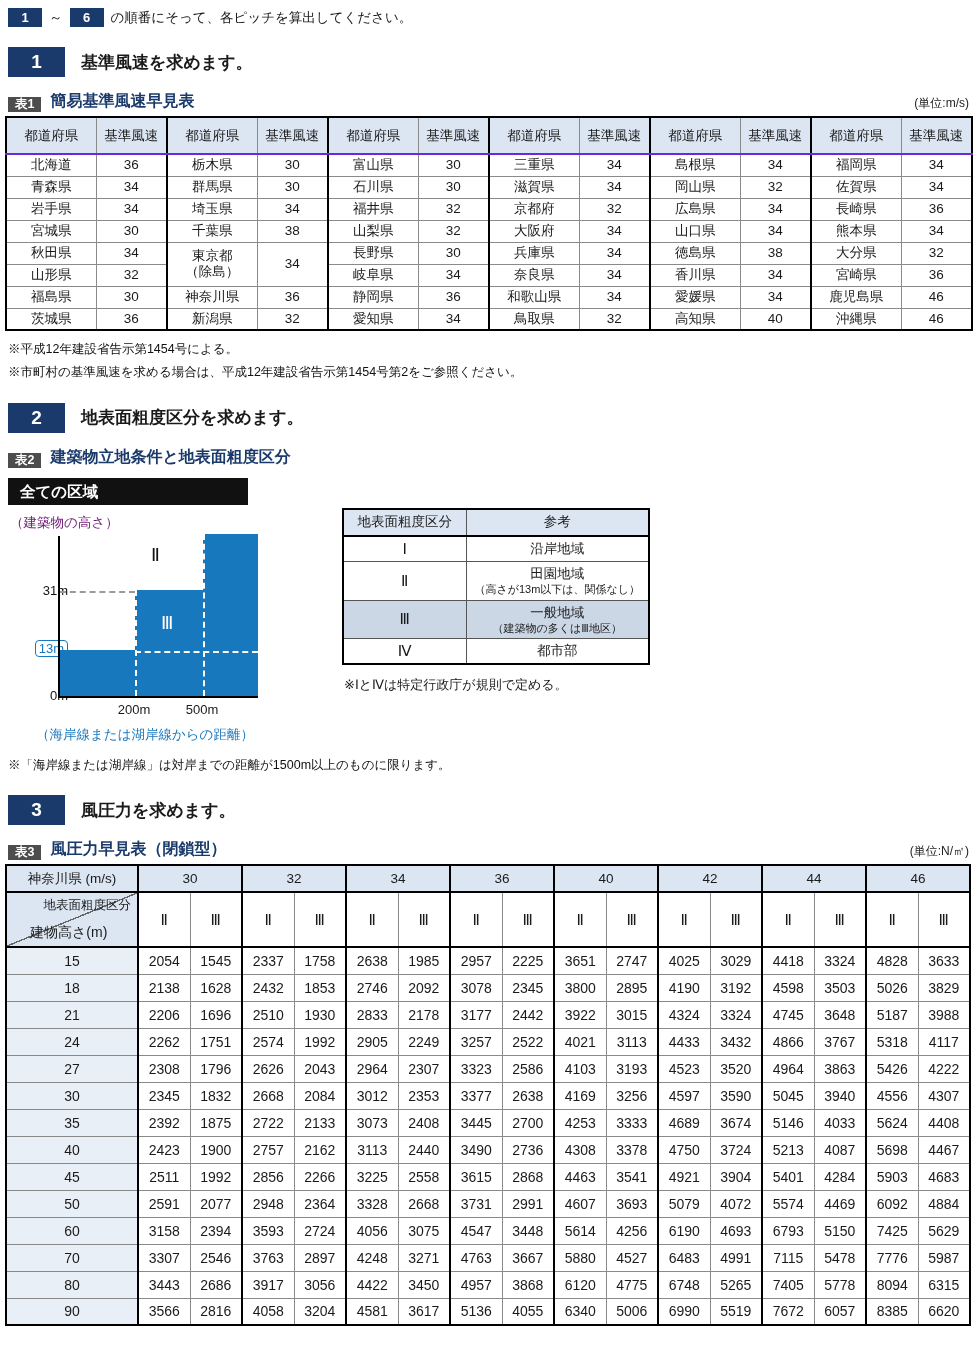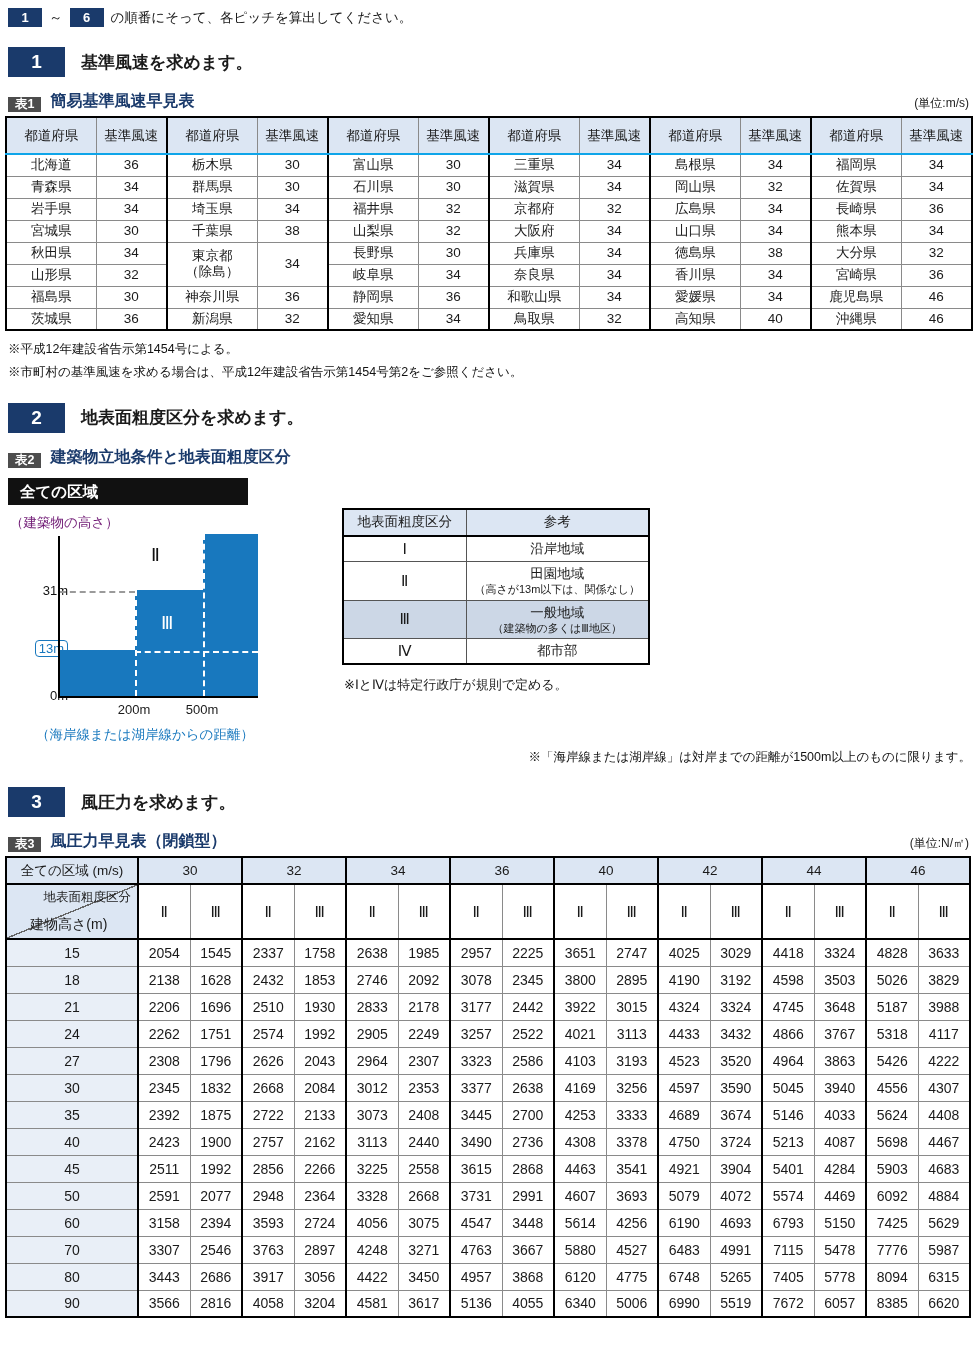--- a/index.html
+++ b/index.html
@@ -26,21 +26,21 @@
   
   .tbl-caption { display: flex; align-items: flex-end; margin: 14px 0 4px 3px; }
   .tbl-badge { background: #4d4d4d; color: #fff; font-size: 12.5px; font-weight: bold;
     padding: 0 7px; line-height: 1.2; }
   .tbl-title { color: #1a3a6b; font-size: 16px; font-weight: bold; margin-left: 9px; }
   .tbl-unit { margin-left: auto; font-size: 12px; color: #222; padding-right: 2px; }
 
   
   table.t1 { border-collapse: collapse; width: 966px; table-layout: fixed; border: 2px solid #000; }
   .t1 th, .t1 td { border: 1px solid #8a8a8a; text-align: center; }
-  .t1 th { background: #dce6f3; height: 37px; font-weight: normal; font-size: 13.5px; border-bottom: 2px solid #0ea5e9; }
+  .t1 th { background: #dce6f3; height: 37px; font-weight: normal; font-size: 13.5px; border-bottom: 2px solid #6d28d9; }
   .t1 td { height: 22px; font-size: 13.5px; white-space: pre-line; line-height: 1.15; }
   .t1 .gsep { border-left: 2.5px solid #000; }
 
   .note { font-size: 12.5px; color: #111; margin: 4px 0 0 3px; line-height: 1.55; }
   .notes-block { margin-top: 9px; }
 
   
   .s2-wrap { display: flex; margin: 10px 0 0 3px; }
   .banner { background: #111; color: #fff; font-weight: bold; font-size: 15.5px;
     width: 240px; height: 27px; line-height: 27px; padding-left: 12px; }
@@ -335,21 +335,21 @@
           <tr class="">
             <td class="cat">Ⅳ</td>
             <td>都市部</td>
           </tr>
         </tbody>
     </table>
     <div class="t2-note">※ⅠとⅣは特定行政庁が規則で定める。</div>
   </div>
 </div>
 
-<div class="note" style="margin-top:4px;text-align:right;">※「海岸線または湖岸線」は対岸までの距離が1500m以上のものに限ります。</div>
+<div class="note" style="margin-top:12px;">※「海岸線または湖岸線」は対岸までの距離が1500m以上のものに限ります。</div>
 
 <div class="sec-head">
   <span class="sec-num">3</span>
   <span class="sec-title">風圧力を求めます。</span>
 </div>
 
 <div class="tbl-caption">
   <span class="tbl-badge">表3</span>
   <span class="tbl-title">風圧力早見表（閉鎖型）</span>
   <span class="tbl-unit">(単位:N/㎡)</span>
@@ -370,21 +370,21 @@
       <col style="width:52px">
       <col style="width:52px">
       <col style="width:52px">
       <col style="width:52px">
       <col style="width:52px">
       <col style="width:52px">
       <col style="width:52px">
     </colgroup>
   <thead>
       <tr class="r1">
-        <th>全ての区域 (m/s)</th>
+        <th>神奈川県 (m/s)</th>
         <th class="gsep" colspan="2">30</th>
         <th class="gsep" colspan="2">32</th>
         <th class="gsep" colspan="2">34</th>
         <th class="gsep" colspan="2">36</th>
         <th class="gsep" colspan="2">40</th>
         <th class="gsep" colspan="2">42</th>
         <th class="gsep" colspan="2">44</th>
         <th class="gsep" colspan="2">46</th>
       </tr>
       <tr class="r2">

